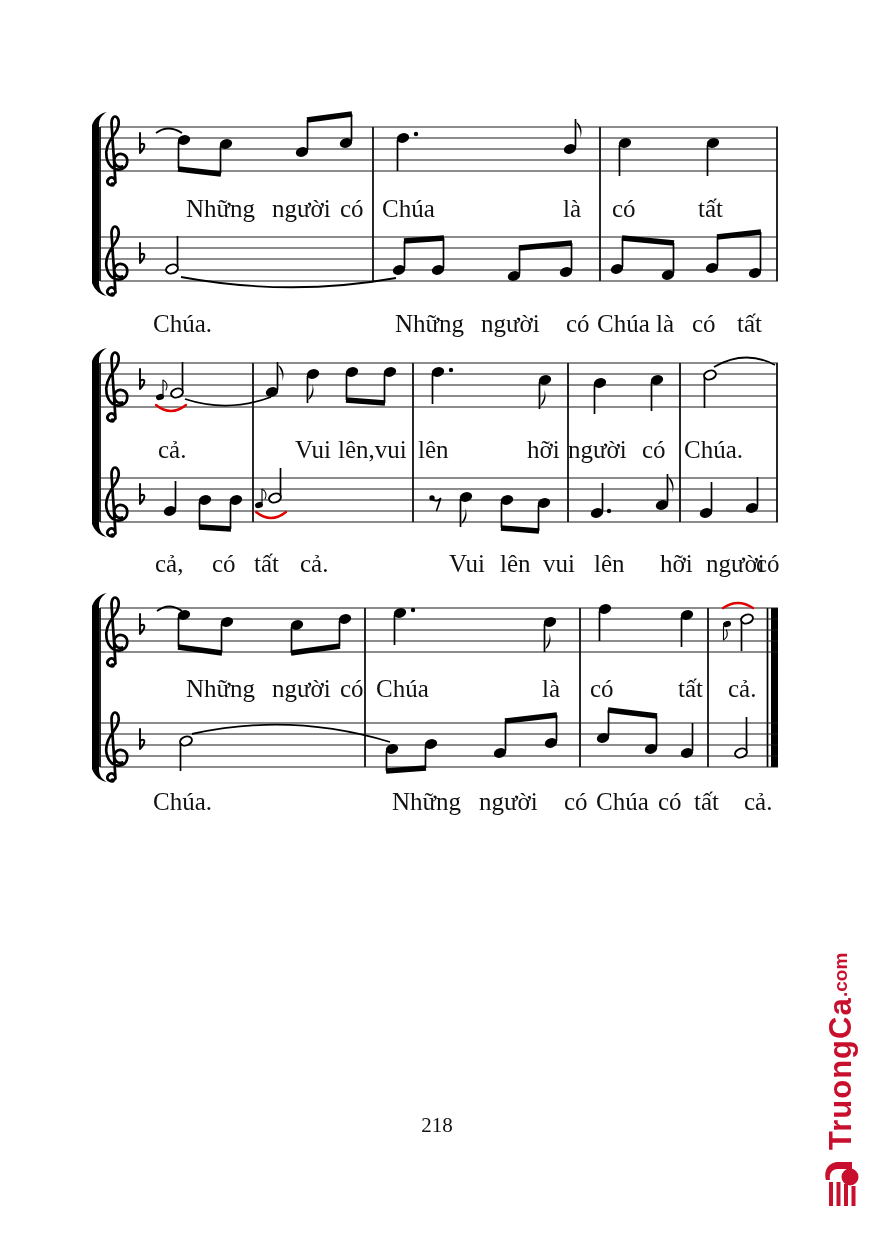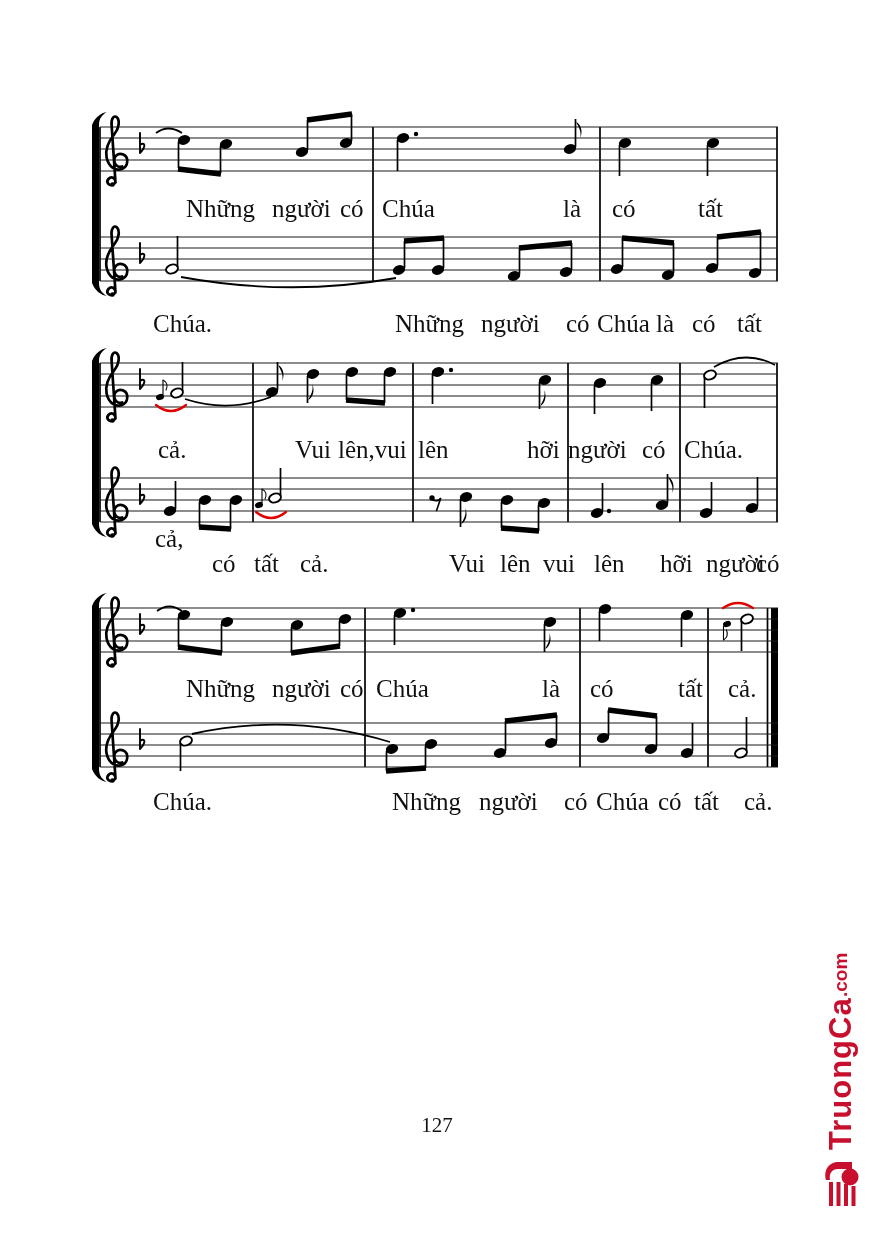--- a/index.html
+++ b/index.html
@@ -322,21 +322,21 @@
 
   <span class="lyr" style="left:158px;top:436px">cả.</span>
   <span class="lyr" style="left:295px;top:436px">Vui</span>
   <span class="lyr" style="left:338px;top:436px">lên,vui</span>
   <span class="lyr" style="left:418px;top:436px">lên</span>
   <span class="lyr" style="left:527px;top:436px">hỡi</span>
   <span class="lyr" style="left:568px;top:436px">người</span>
   <span class="lyr" style="left:642px;top:436px">có</span>
   <span class="lyr" style="left:684px;top:436px">Chúa.</span>
 
-  <span class="lyr" style="left:155px;top:525px">cả,</span>
+  <span class="lyr" style="left:155px;top:550px">cả,</span>
   <span class="lyr" style="left:212px;top:550px">có</span>
   <span class="lyr" style="left:254px;top:550px">tất</span>
   <span class="lyr" style="left:300px;top:550px">cả.</span>
   <span class="lyr" style="left:449px;top:550px">Vui</span>
   <span class="lyr" style="left:500px;top:550px">lên</span>
   <span class="lyr" style="left:543px;top:550px">vui</span>
   <span class="lyr" style="left:594px;top:550px">lên</span>
   <span class="lyr" style="left:660px;top:550px">hỡi</span>
   <span class="lyr" style="left:706px;top:550px">người</span>
   <span class="lyr" style="left:756px;top:550px">có</span>
@@ -353,21 +353,21 @@
   <span class="lyr" style="left:153px;top:788px">Chúa.</span>
   <span class="lyr" style="left:392px;top:788px">Những</span>
   <span class="lyr" style="left:479px;top:788px">người</span>
   <span class="lyr" style="left:564px;top:788px">có</span>
   <span class="lyr" style="left:596px;top:788px">Chúa</span>
   <span class="lyr" style="left:658px;top:788px">có</span>
   <span class="lyr" style="left:694px;top:788px">tất</span>
   <span class="lyr" style="left:744px;top:788px">cả.</span>
 </div>
 
-<div class="page-number">127</div>
+<div class="page-number">218</div>
 
 <div class="watermark">
   <div class="wm-text">
         <span class="wm-brand">TruongCa</span>
         <span class="wm-tld">.com</span>
       </div>
   <svg class="wm-logo" width="44" height="54" viewBox="0 0 44 54">
     <g fill="#c8102e">
       <path d="M7 22 C4 10 12 3 21 4 L33 4 L33 11 L19 11 C13 11 10 15 11 22 Z"></path>
       <circle cx="31" cy="19" r="8.5"></circle>

